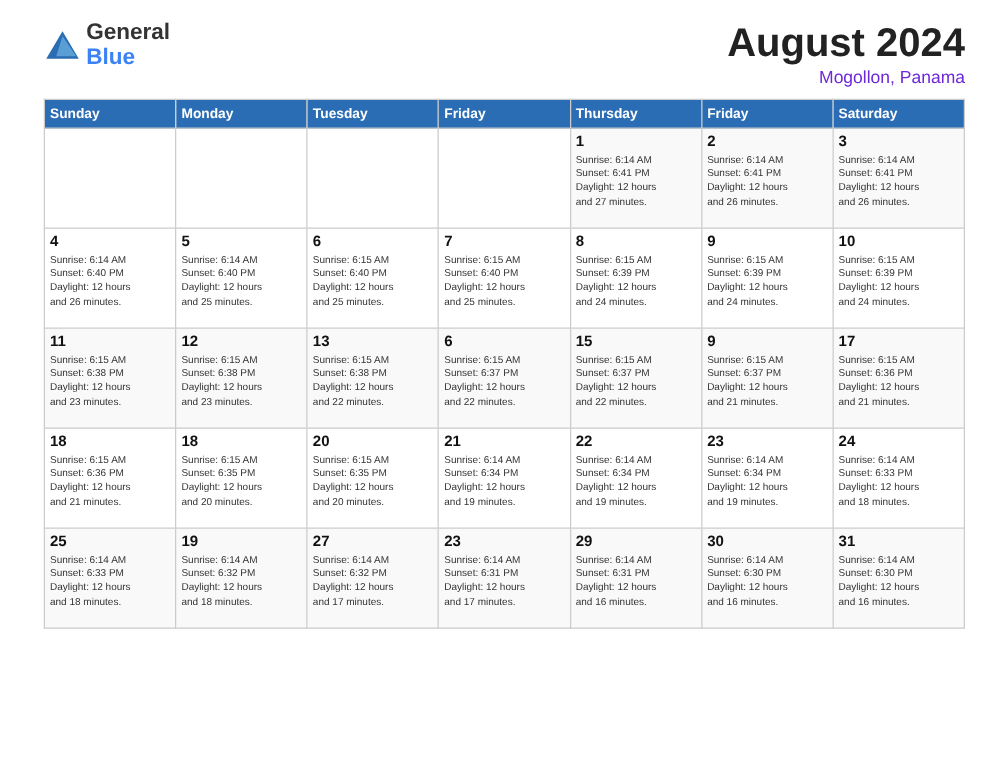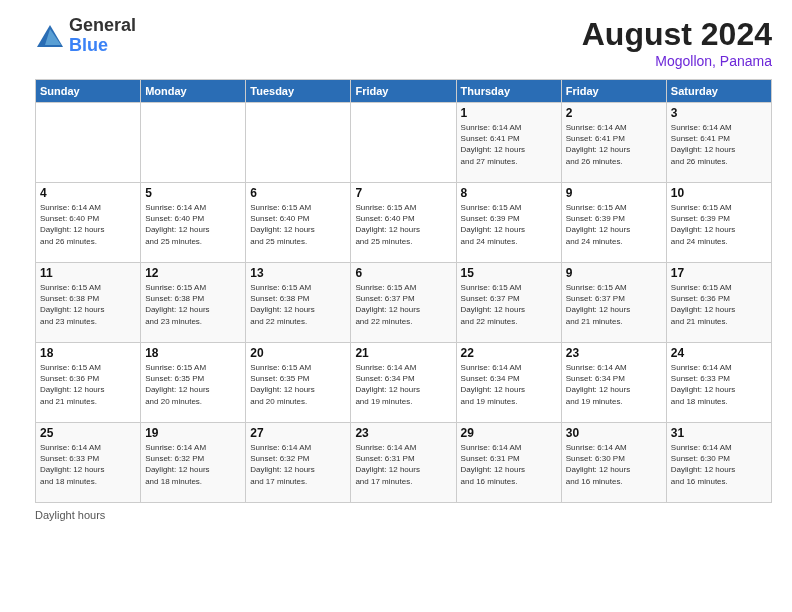--- a/index.html
+++ b/index.html
@@ -366,16 +366,13 @@
             <span class="day-num">31</span>
             <div class="day-info" style="white-space: pre-line;">Sunrise: 6:14 AM
 Sunset: 6:30 PM
 Daylight: 12 hours
 and 16 minutes.</div>
           </td>
         </tr>
       </tbody>
   </table>
 
-  <div class="footer">
-    <span>Daylight hours</span>
-  </div>
 </div>
 
 </body></html>

